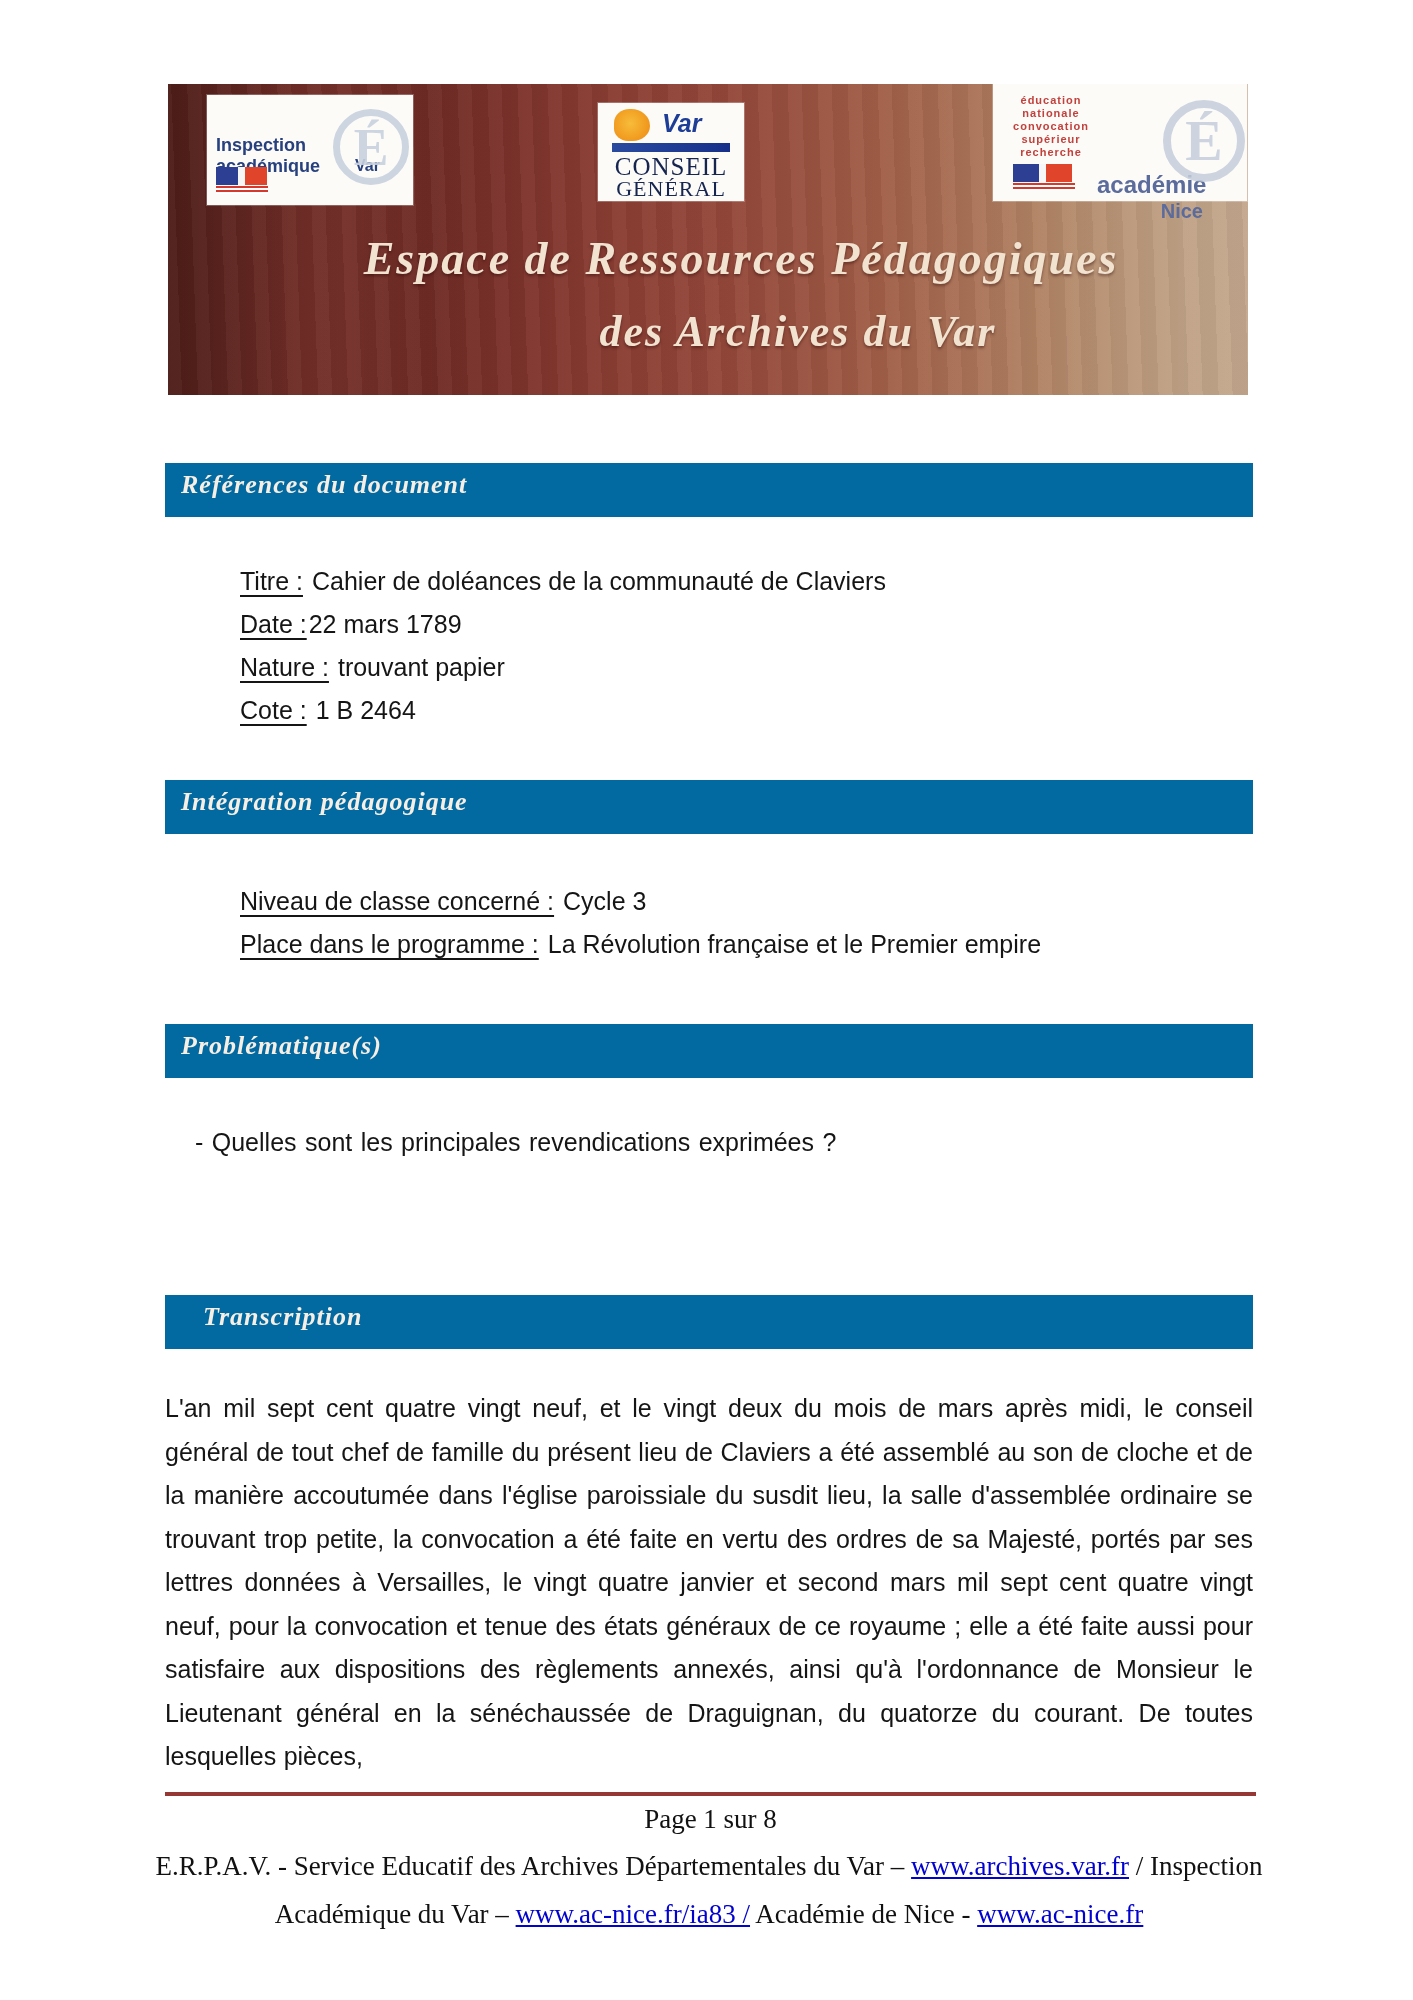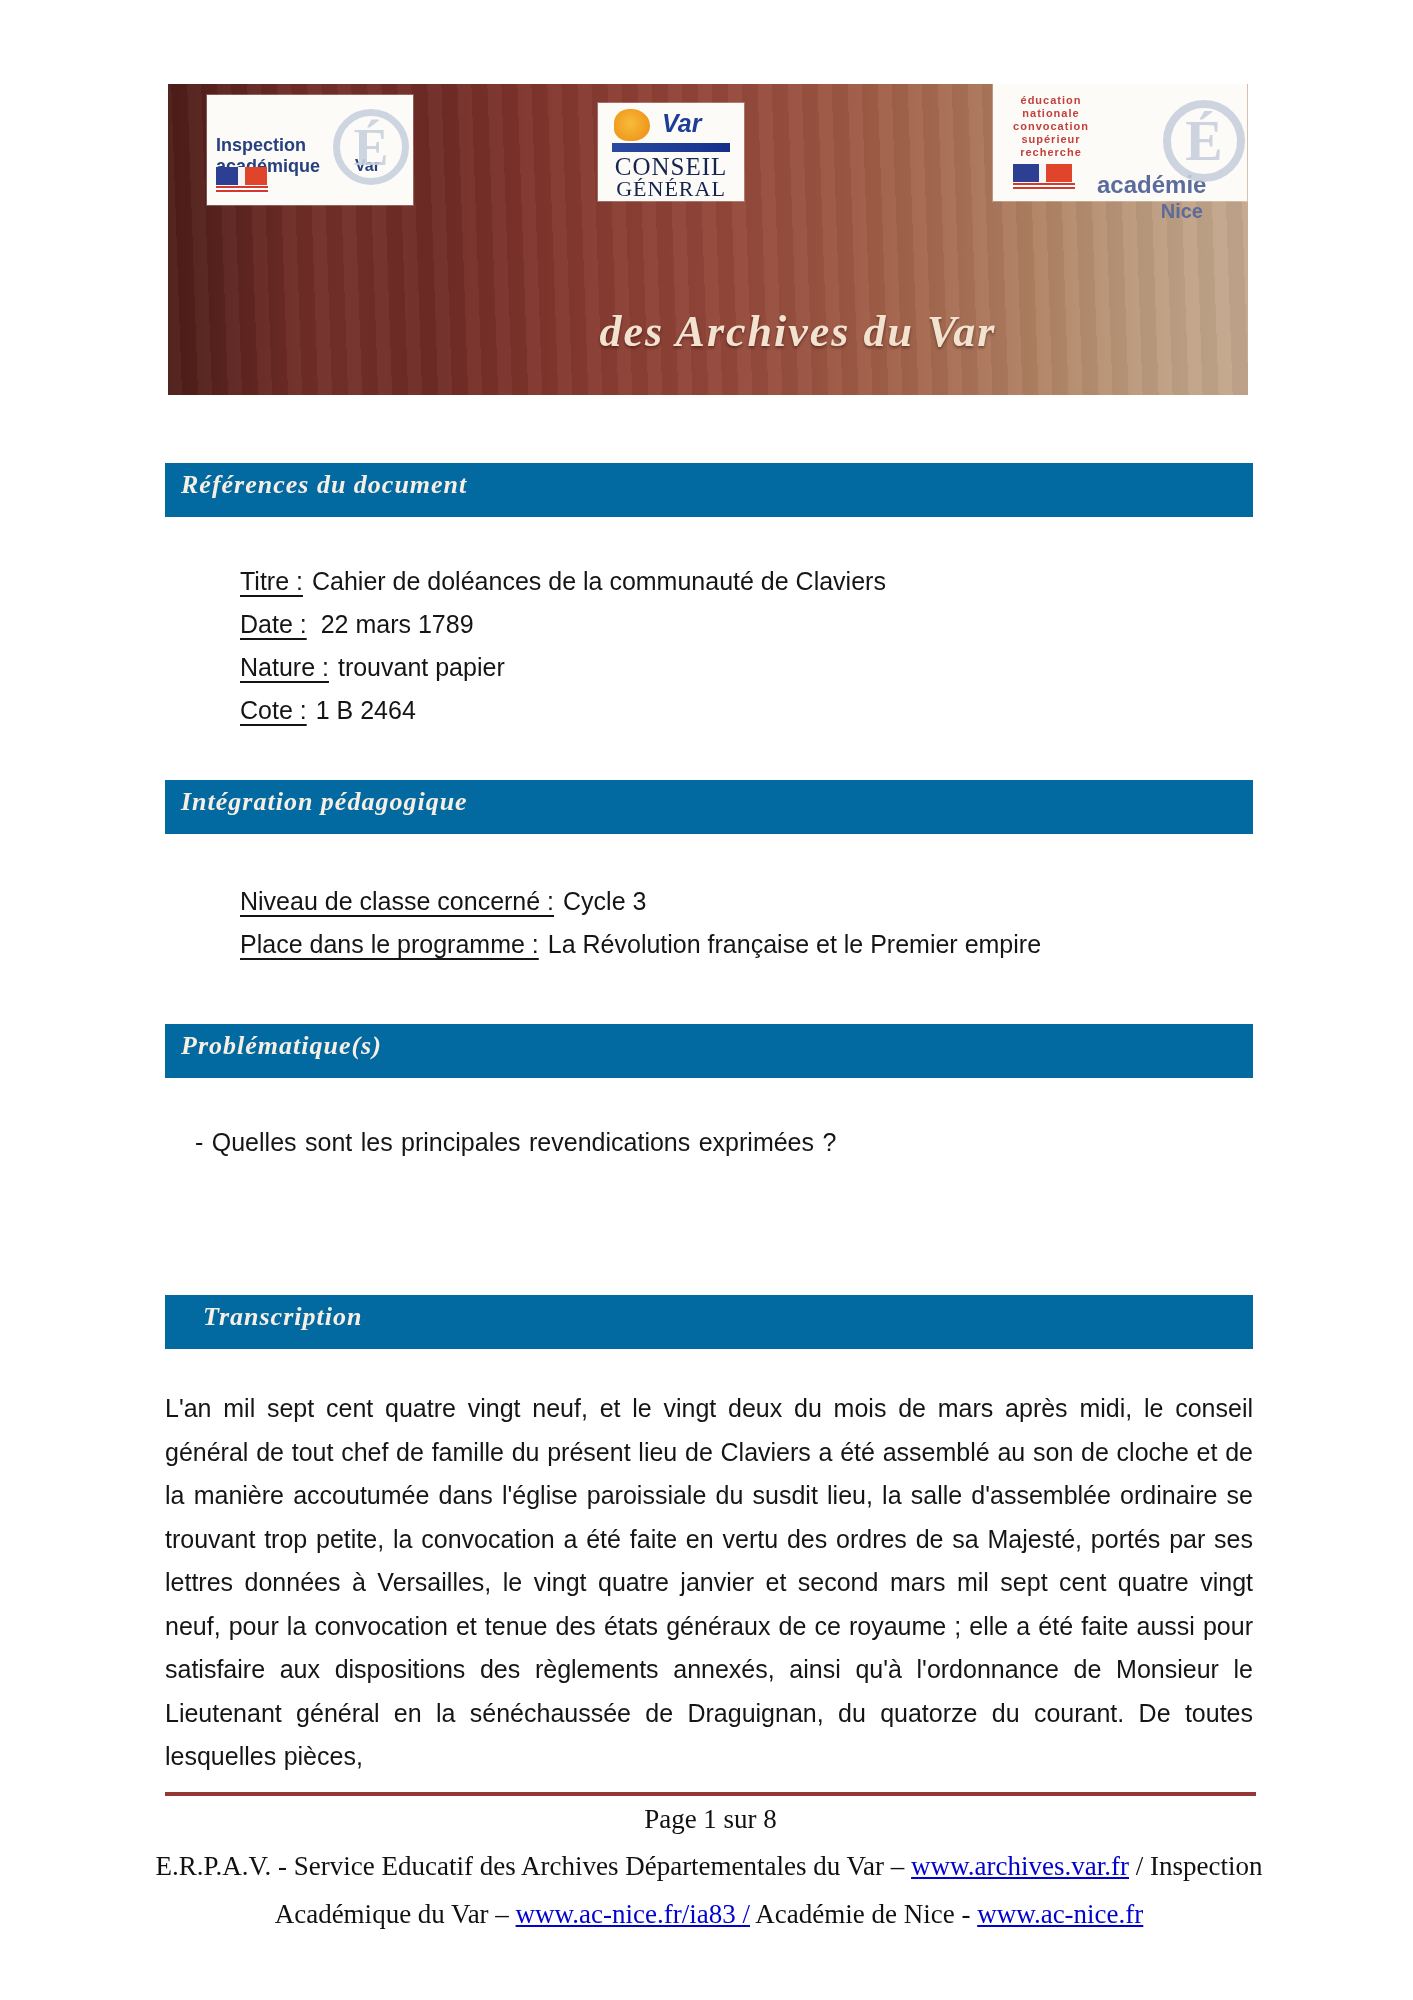--- a/index.html
+++ b/index.html
@@ -153,31 +153,32 @@
       </div>
       <div class="acad-name">
         <div class="acad-l1">académie</div>
         <div class="acad-l2">Nice</div>
       </div>
       <div class="e-circle acad-e">
         <span>É</span>
       </div>
     </div>
 
+    <div class="banner-title l1">Espace de Ressources Pédagogiques</div>
     <div class="banner-title l2">des Archives du Var</div>
   </div>
 
   <div class="section-bar bar-references">Références du document</div>
 
   <div class="fields fields-references">
     <div>
       <span class="field-label">Titre :</span><span class="field-value">Cahier de doléances de la communauté de Claviers</span>
     </div>
     <div>
-      <span class="field-label">Date :</span><span class="field-value" style="margin-left:14px;">22 mars 1789</span>
+      <span class="field-label">Date :</span><span class="field-value" style="margin-left:2px;">22 mars 1789</span>
     </div>
     <div>
       <span class="field-label">Nature :</span><span class="field-value">trouvant papier</span>
     </div>
     <div>
       <span class="field-label">Cote :</span><span class="field-value">1 B 2464</span>
     </div>
   </div>
 
   <div class="section-bar bar-integration">Intégration pédagogique</div>

